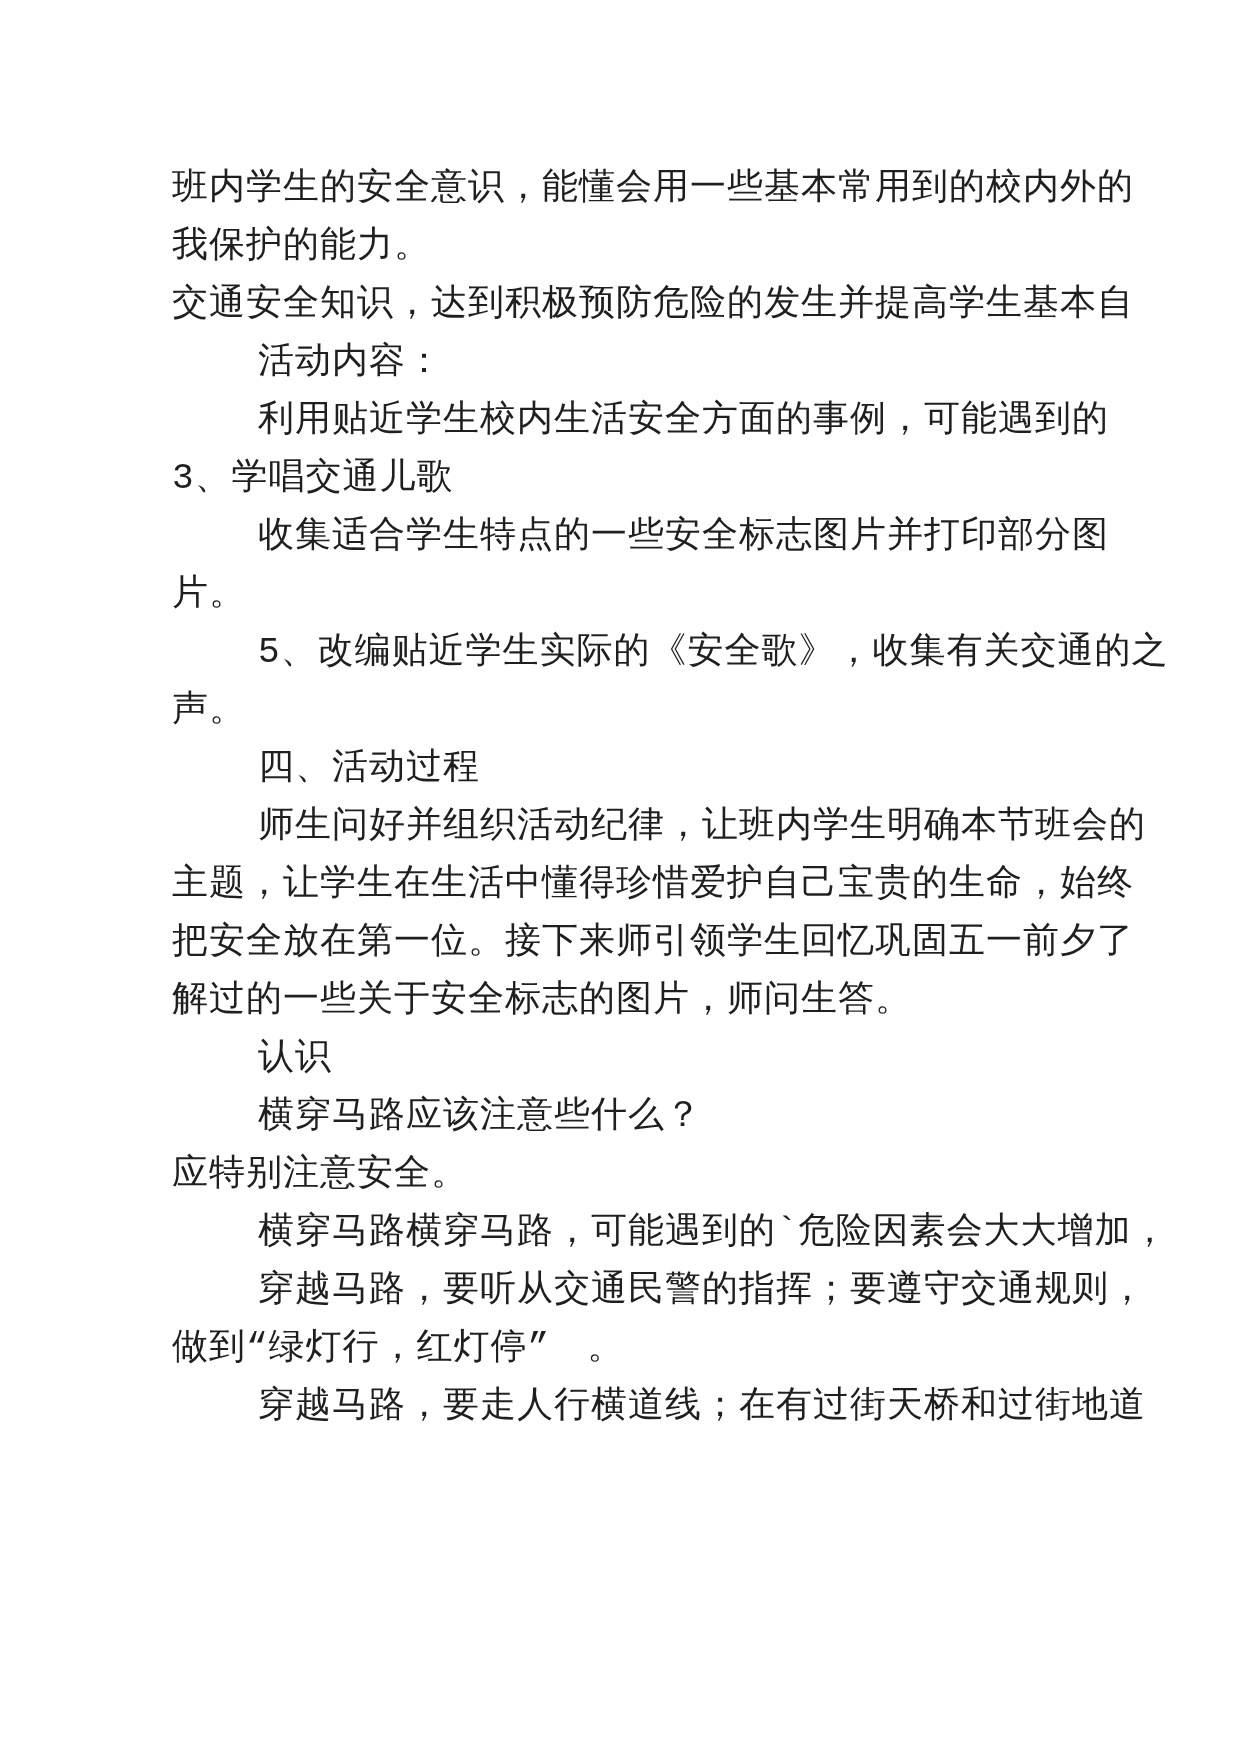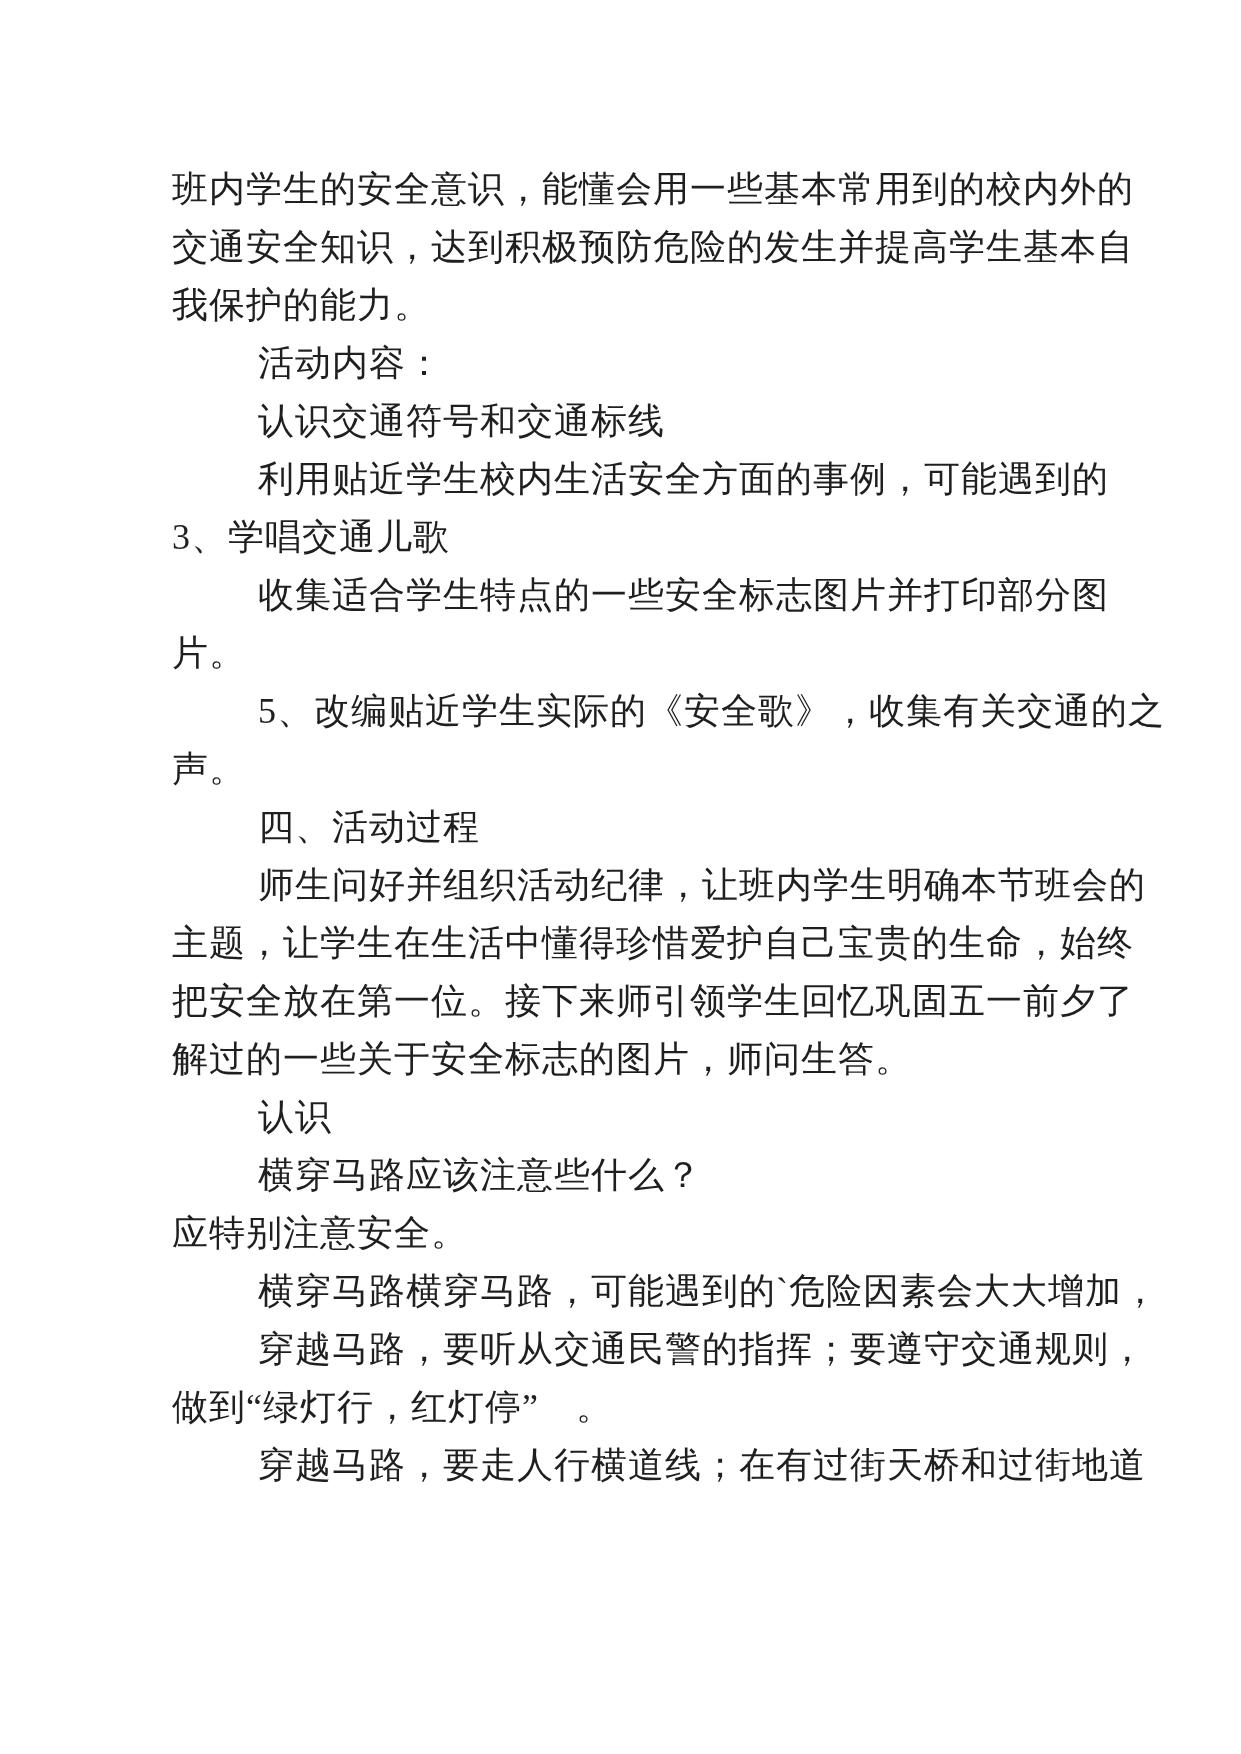--- a/index.html
+++ b/index.html
@@ -6,21 +6,21 @@
     margin: 0;
     padding: 0;
     background: #ffffff;
   }
   .page {
     position: relative;
     width: 1241px;
     height: 1754px;
     background: #ffffff;
     overflow: hidden;
-    font-family: Liberation Serif, serif;
+    font-family: Liberation Mono, monospace;
   }
   .content {
     position: absolute;
     top: 160px;
     left: 172px;
     width: 1000px;
   }
   .line {
     height: 58px;
     line-height: 58px;
@@ -34,24 +34,23 @@
   .line.indent {
     padding-left: 86px;
   }
 </style>
 </head>
 <body>
 
 <div class="page">
   <div class="content" id="doc-content">
       <div class="line">班内学生的安全意识，能懂会用一些基本常用到的校内外的</div>
+      <div class="line">我保护的能力。</div>
       <div class="line">交通安全知识，达到积极预防危险的发生并提高学生基本自</div>
-      <div class="line">我保护的能力。</div>
       <div class="line indent">活动内容：</div>
-      <div class="line indent">认识交通符号和交通标线</div>
       <div class="line indent">利用贴近学生校内生活安全方面的事例，可能遇到的</div>
       <div class="line">3、学唱交通儿歌</div>
       <div class="line indent">收集适合学生特点的一些安全标志图片并打印部分图</div>
       <div class="line">片。</div>
       <div class="line indent">5、改编贴近学生实际的《安全歌》，收集有关交通的之</div>
       <div class="line">声。</div>
       <div class="line indent">四、活动过程</div>
       <div class="line indent">师生问好并组织活动纪律，让班内学生明确本节班会的</div>
       <div class="line">主题，让学生在生活中懂得珍惜爱护自己宝贵的生命，始终</div>
       <div class="line">把安全放在第一位。接下来师引领学生回忆巩固五一前夕了</div>

